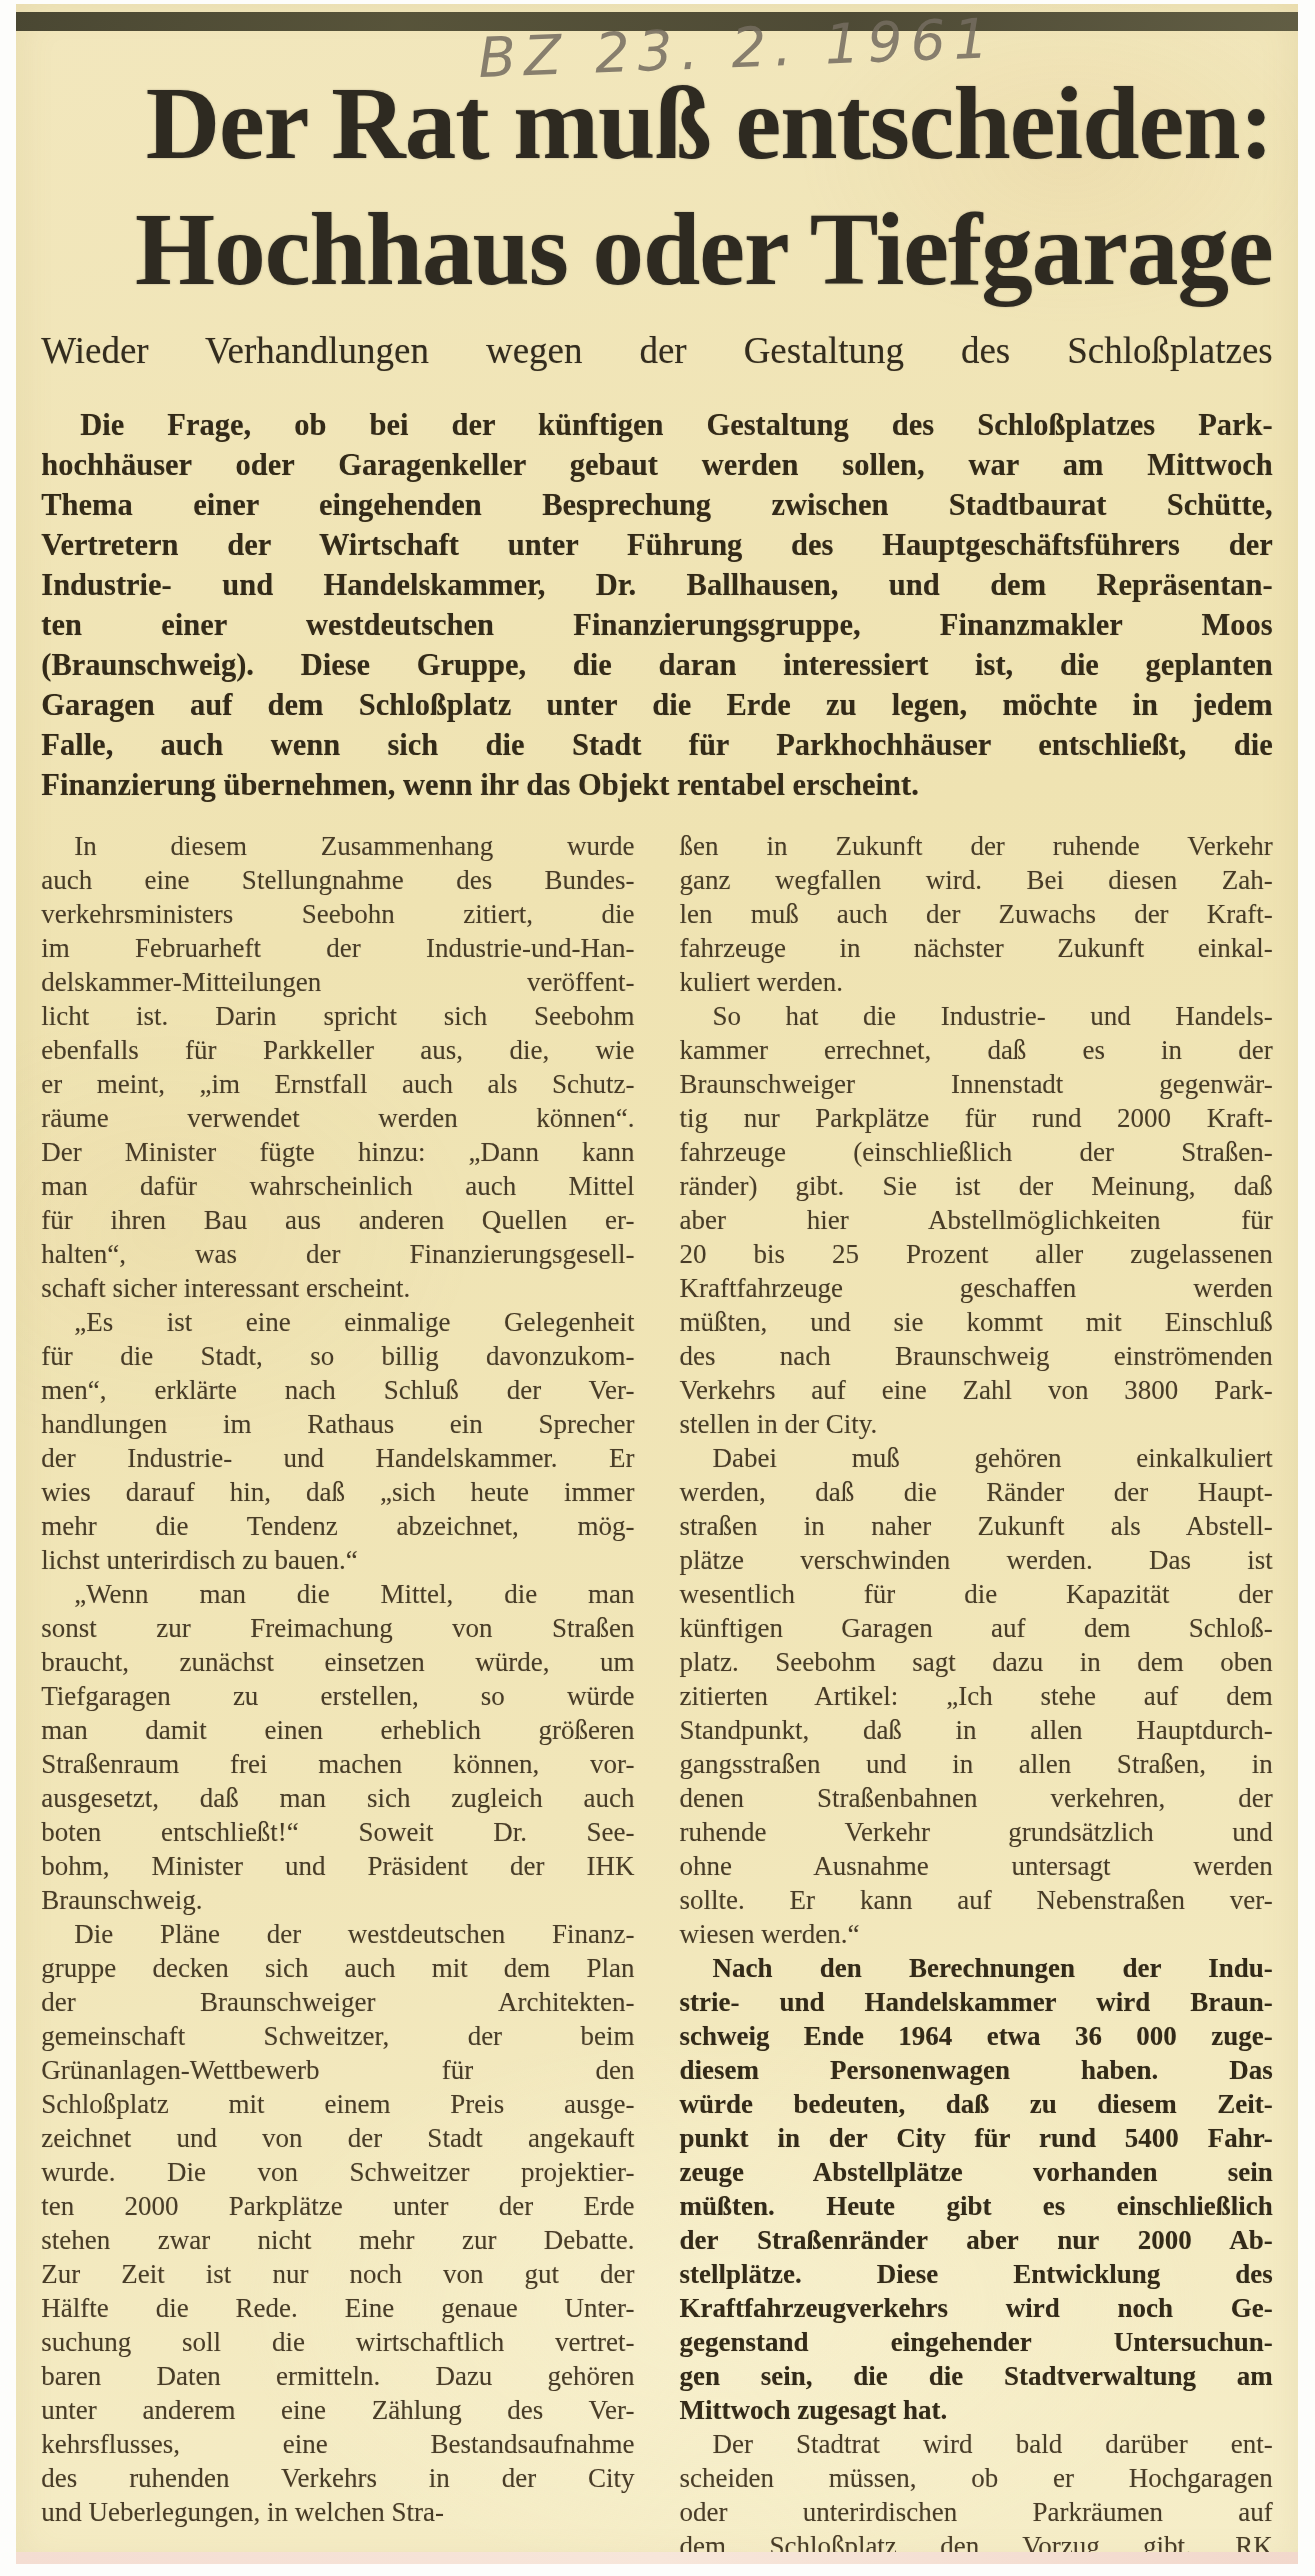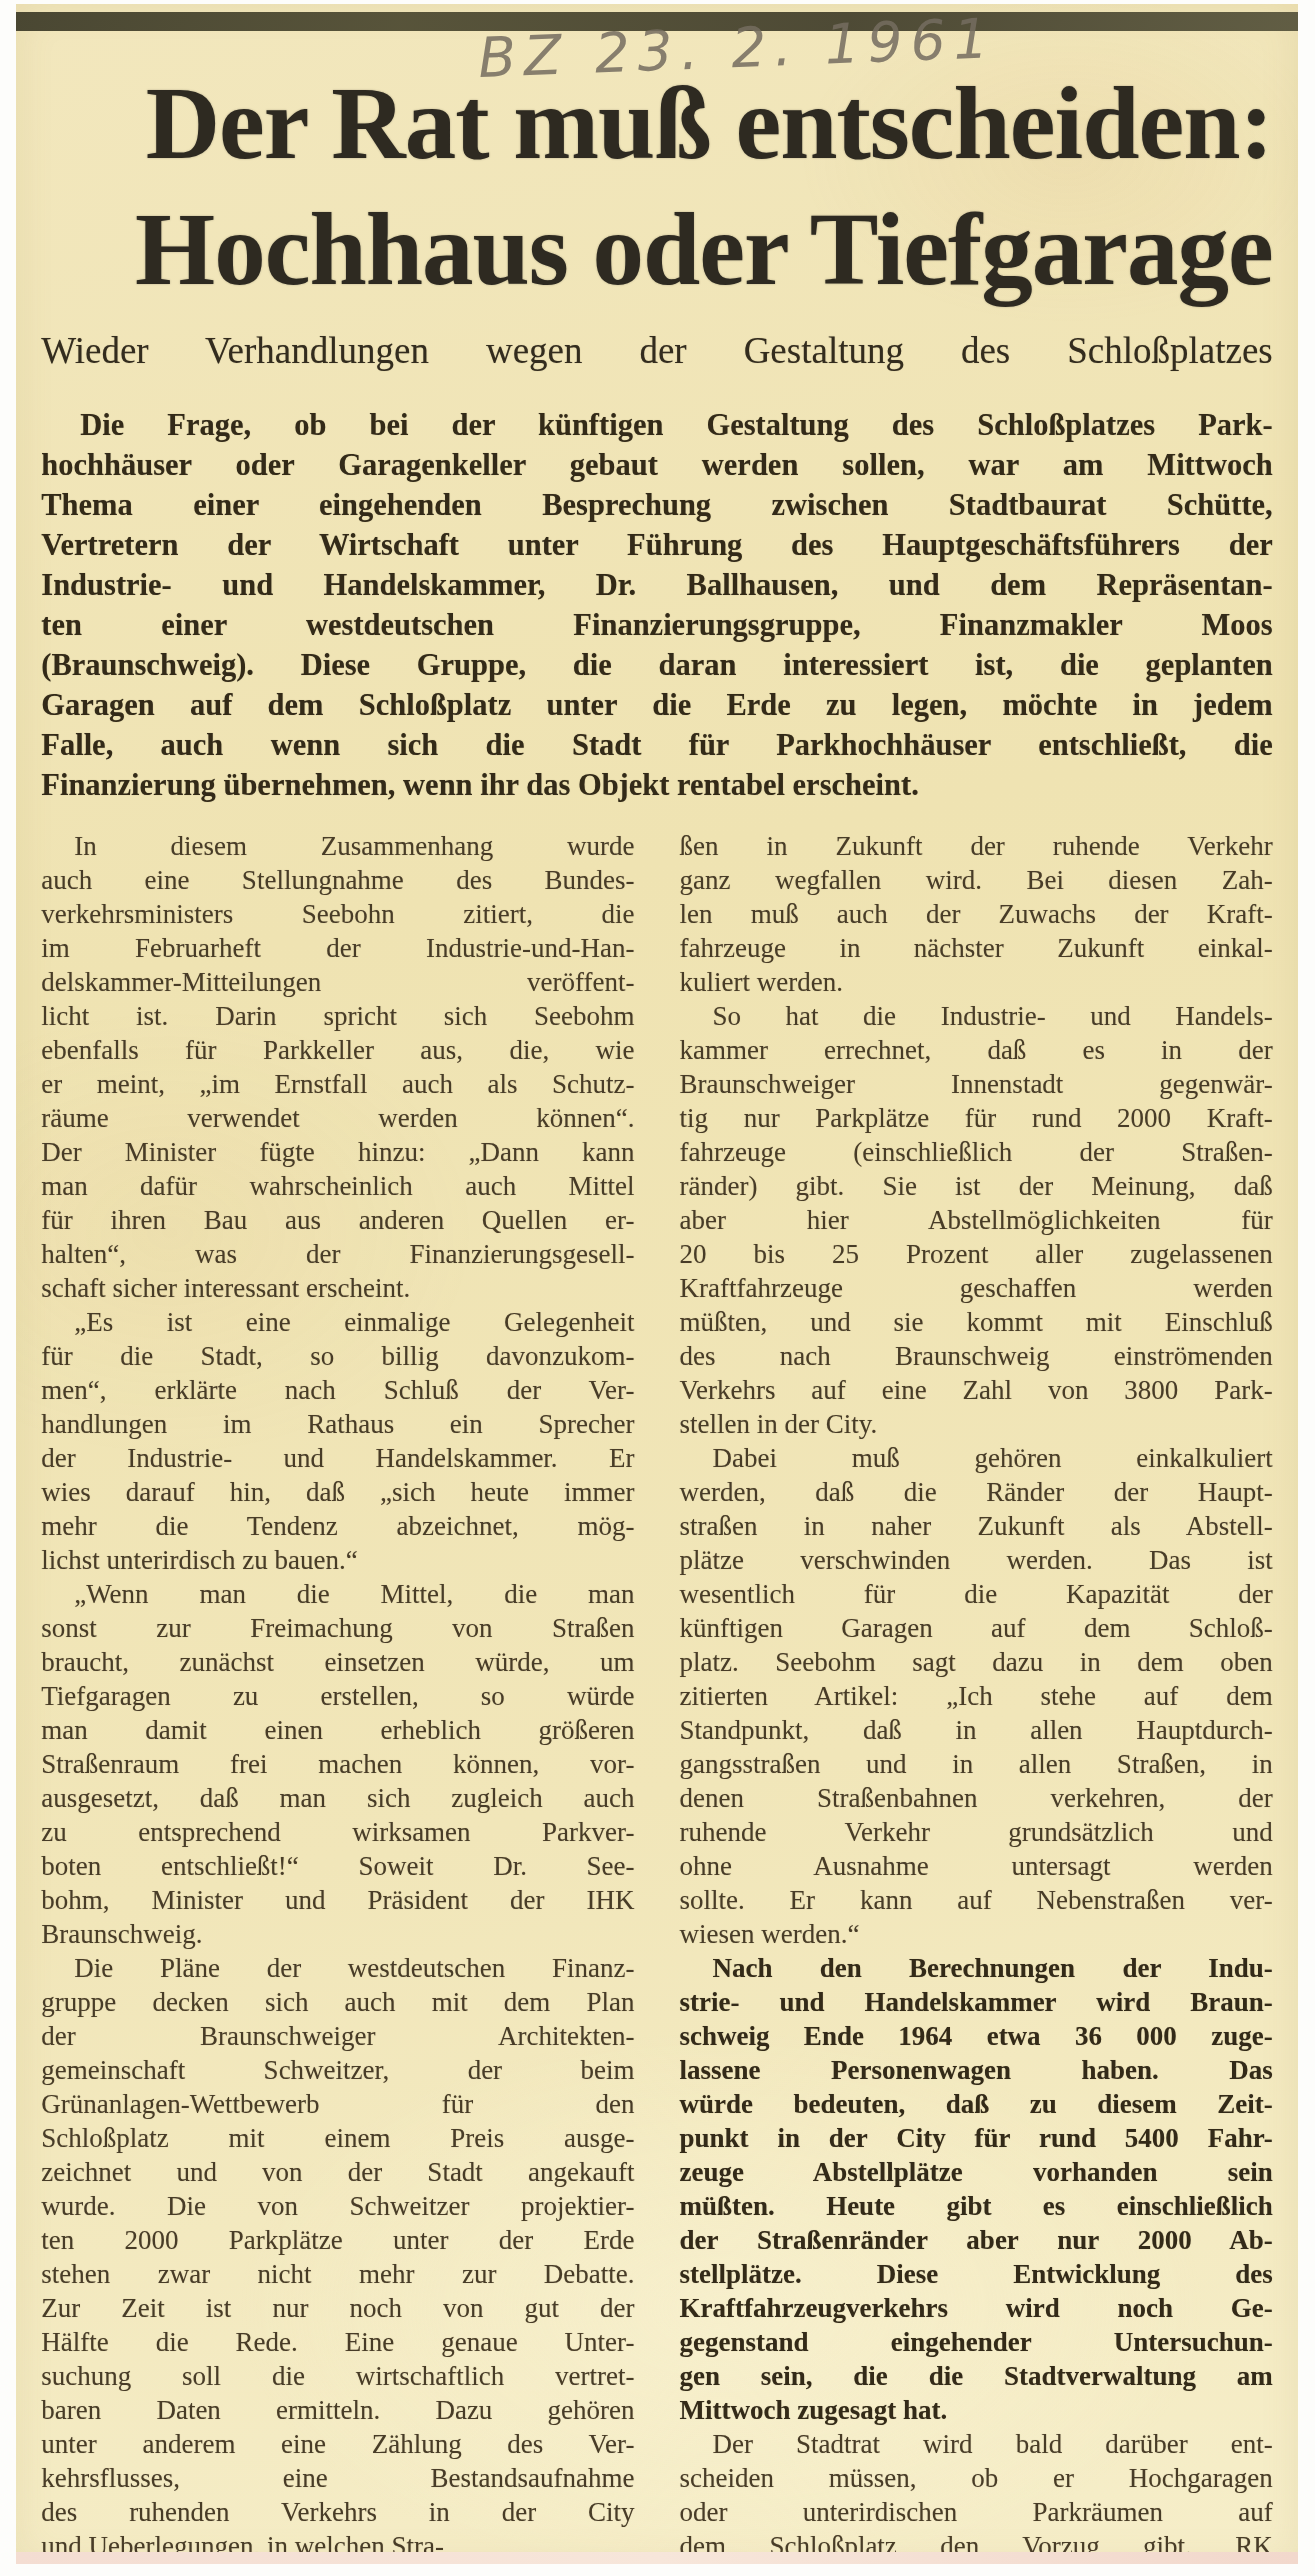--- a/index.html
+++ b/index.html
@@ -120,21 +120,20 @@
           <div class="jline last">lichst unterirdisch zu bauen.“</div>
         </div>
         <div class="para">
           <div class="jline first">„Wenn man die Mittel, die man</div>
           <div class="jline">sonst zur Freimachung von Straßen</div>
           <div class="jline">braucht, zunächst einsetzen würde, um</div>
           <div class="jline">Tiefgaragen zu erstellen, so würde</div>
           <div class="jline">man damit einen erheblich größeren</div>
           <div class="jline">Straßenraum frei machen können, vor-</div>
           <div class="jline">ausgesetzt, daß man sich zugleich auch</div>
-          <div class="jline">zu entsprechend wirksamen Parkver-</div>
           <div class="jline">boten entschließt!“ Soweit Dr. See-</div>
           <div class="jline">bohm, Minister und Präsident der IHK</div>
           <div class="jline last">Braunschweig.</div>
         </div>
         <div class="para">
           <div class="jline first">Die Pläne der westdeutschen Finanz-</div>
           <div class="jline">gruppe decken sich auch mit dem Plan</div>
           <div class="jline">der Braunschweiger Architekten-</div>
           <div class="jline">gemeinschaft Schweitzer, der beim</div>
           <div class="jline">Grünanlagen-Wettbewerb für den</div>
@@ -190,21 +189,21 @@
           <div class="jline">denen Straßenbahnen verkehren, der</div>
           <div class="jline">ruhende Verkehr grundsätzlich und</div>
           <div class="jline">ohne Ausnahme untersagt werden</div>
           <div class="jline">sollte. Er kann auf Nebenstraßen ver-</div>
           <div class="jline last">wiesen werden.“</div>
         </div>
         <div class="para bold">
           <div class="jline first">Nach den Berechnungen der Indu-</div>
           <div class="jline">strie- und Handelskammer wird Braun-</div>
           <div class="jline">schweig Ende 1964 etwa 36 000 zuge-</div>
-          <div class="jline">lassene Personenwagen haben. Das</div>
+          <div class="jline">diesem Personenwagen haben. Das</div>
           <div class="jline">würde bedeuten, daß zu diesem Zeit-</div>
           <div class="jline">punkt in der City für rund 5400 Fahr-</div>
           <div class="jline">zeuge Abstellplätze vorhanden sein</div>
           <div class="jline">müßten. Heute gibt es einschließlich</div>
           <div class="jline">der Straßenränder aber nur 2000 Ab-</div>
           <div class="jline">stellplätze. Diese Entwicklung des</div>
           <div class="jline">Kraftfahrzeugverkehrs wird noch Ge-</div>
           <div class="jline">gegenstand eingehender Untersuchun-</div>
           <div class="jline">gen sein, die die Stadtverwaltung am</div>
           <div class="jline last">Mittwoch zugesagt hat.</div>

